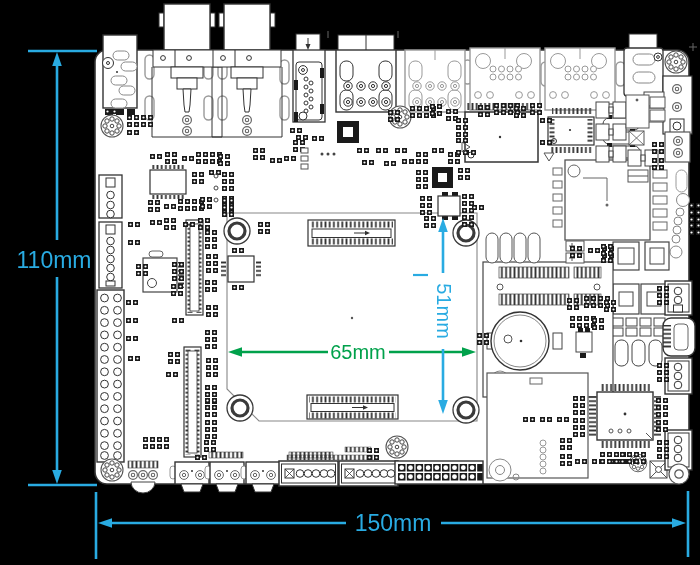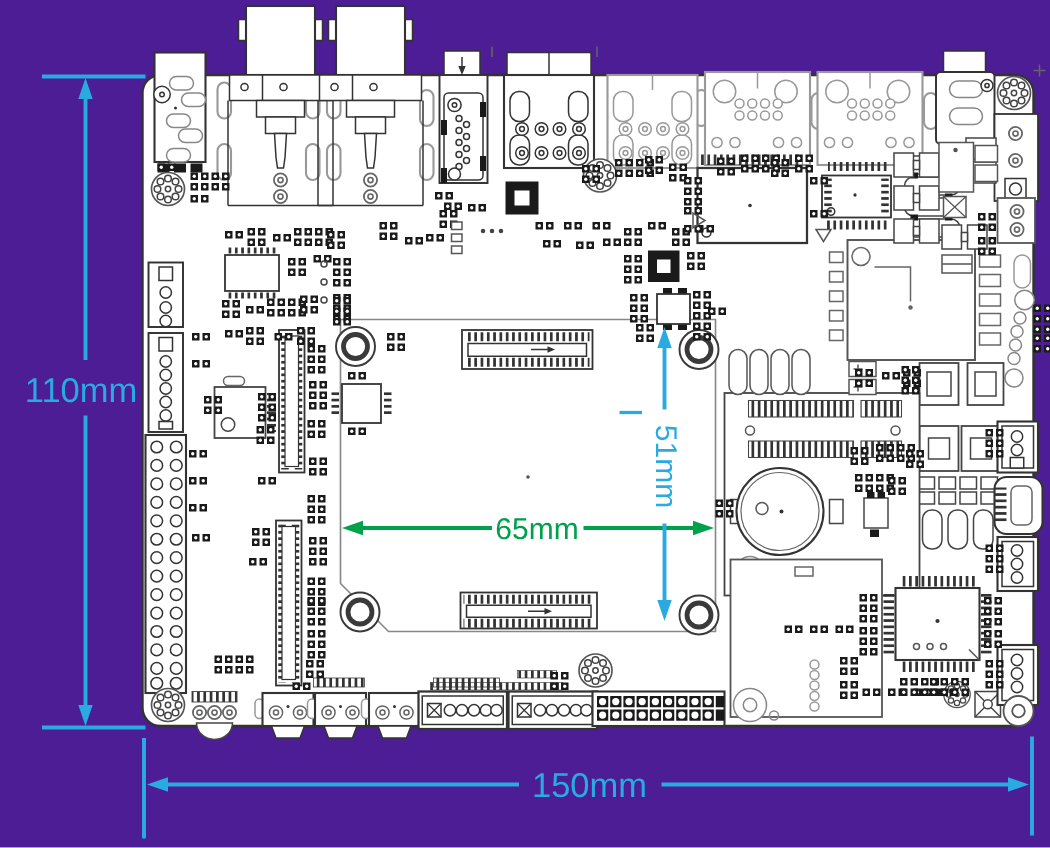--- a/index.html
+++ b/index.html
@@ -1,16 +1,16 @@
 <!DOCTYPE html>
 <html><head>
 <meta charset="utf-8">
 <style>
   html,body{margin:0;padding:0;background:#fff;}
-  .stage{position:relative;width:700px;height:565px;background:#4c1d95;overflow:hidden;
+  .stage{position:relative;width:700px;height:565px;background:#000000;overflow:hidden;
          font-family:"Liberation Sans", sans-serif;}
   svg{position:absolute;left:0;top:0;}
   text{font-family:"Liberation Sans", sans-serif;}
 </style>
 </head>
 <body>
 
 <div class="stage">
 <svg width="700" height="565" viewBox="0 0 700 565">
 <defs>

